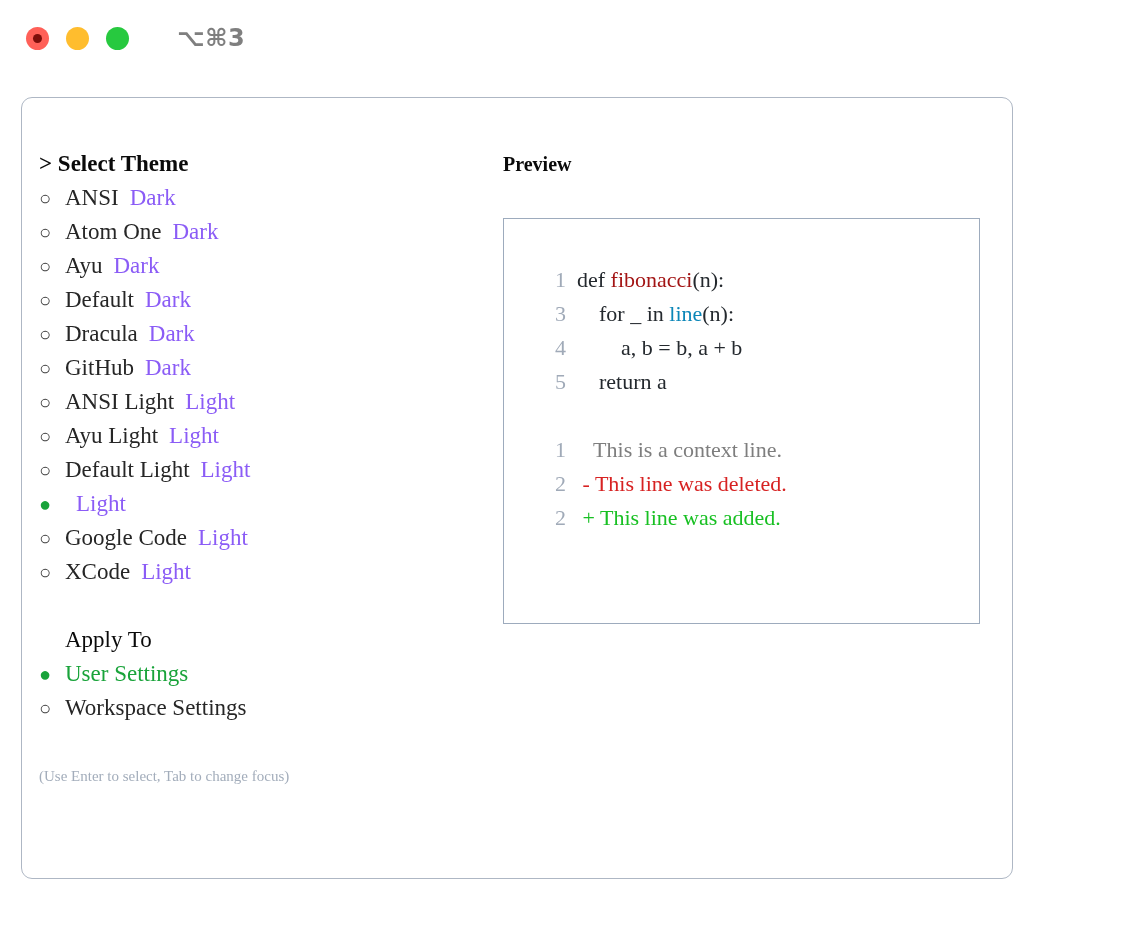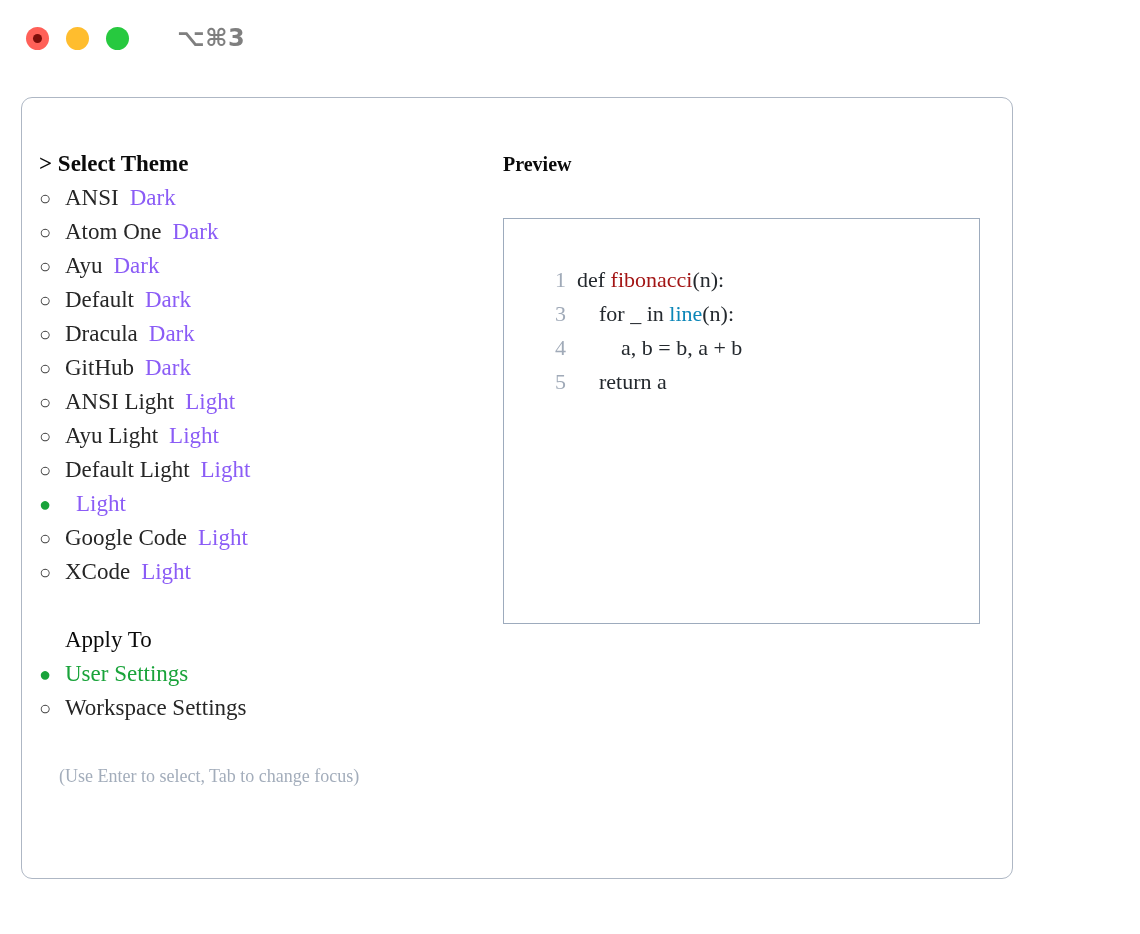--- a/index.html
+++ b/index.html
@@ -128,26 +128,25 @@
   .apply-title {
     font-size: 23px;
     color: #0a0a0a;
     line-height: 34px;
     padding-left: 26px;
     white-space: pre;
   }
 
   .hint {
     margin-top: 34px;
-    font-size: 18px;
+    font-size: 15px;
     color: #a3adbb;
     line-height: 34px;
     width: 420px;
     white-space: pre-wrap;
-    margin-left: 20px;
   }
 
   
   .right-col {
     flex: 1;
     padding: 49px 0 0 11px;
     box-sizing: border-box;
     position: relative;
   }
   .preview-title {
@@ -241,18 +240,23 @@
         <div class="preview-title">Preview</div>
 
         <div class="preview-box">
           <div id="code-block">
               <div class="code-line"><span class="ln">1</span><span class="code-body"><span>def </span><span class="tok-fn">fibonacci</span><span>(n):</span></span></div>
               <div class="code-line"><span class="ln">3</span><span class="code-body">    <span>for _ in </span><span class="tok-call">line</span><span>(n):</span></span></div>
               <div class="code-line"><span class="ln">4</span><span class="code-body">        <span>a, b = b, a + b</span></span></div>
               <div class="code-line"><span class="ln">5</span><span class="code-body">    <span>return a</span></span></div>
             </div>
           <div class="blank-line"></div>
+          <div id="diff-block">
+              <div class="code-line"><span class="ln">1</span><span class="code-body diff-ctx">   This is a context line.</span></div>
+              <div class="code-line"><span class="ln">2</span><span class="code-body diff-del"> - This line was deleted.</span></div>
+              <div class="code-line"><span class="ln">2</span><span class="code-body diff-add"> + This line was added.</span></div>
+            </div>
         </div>
       </div>
 
     </div>
   </div>
 </div>
 
 </body></html>

